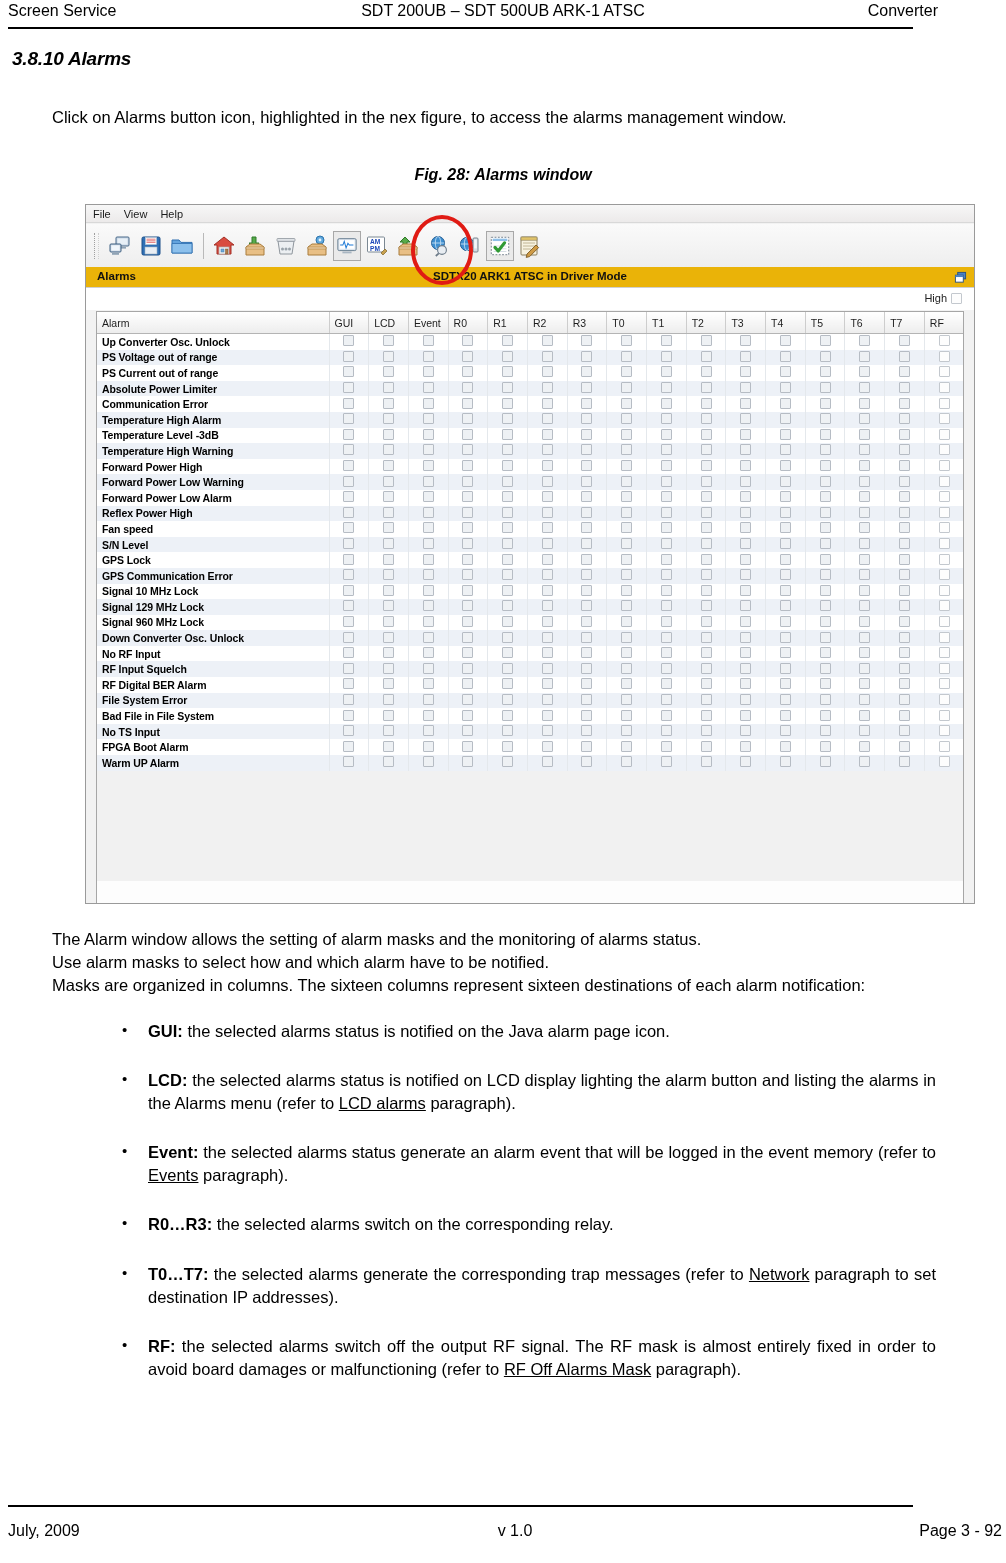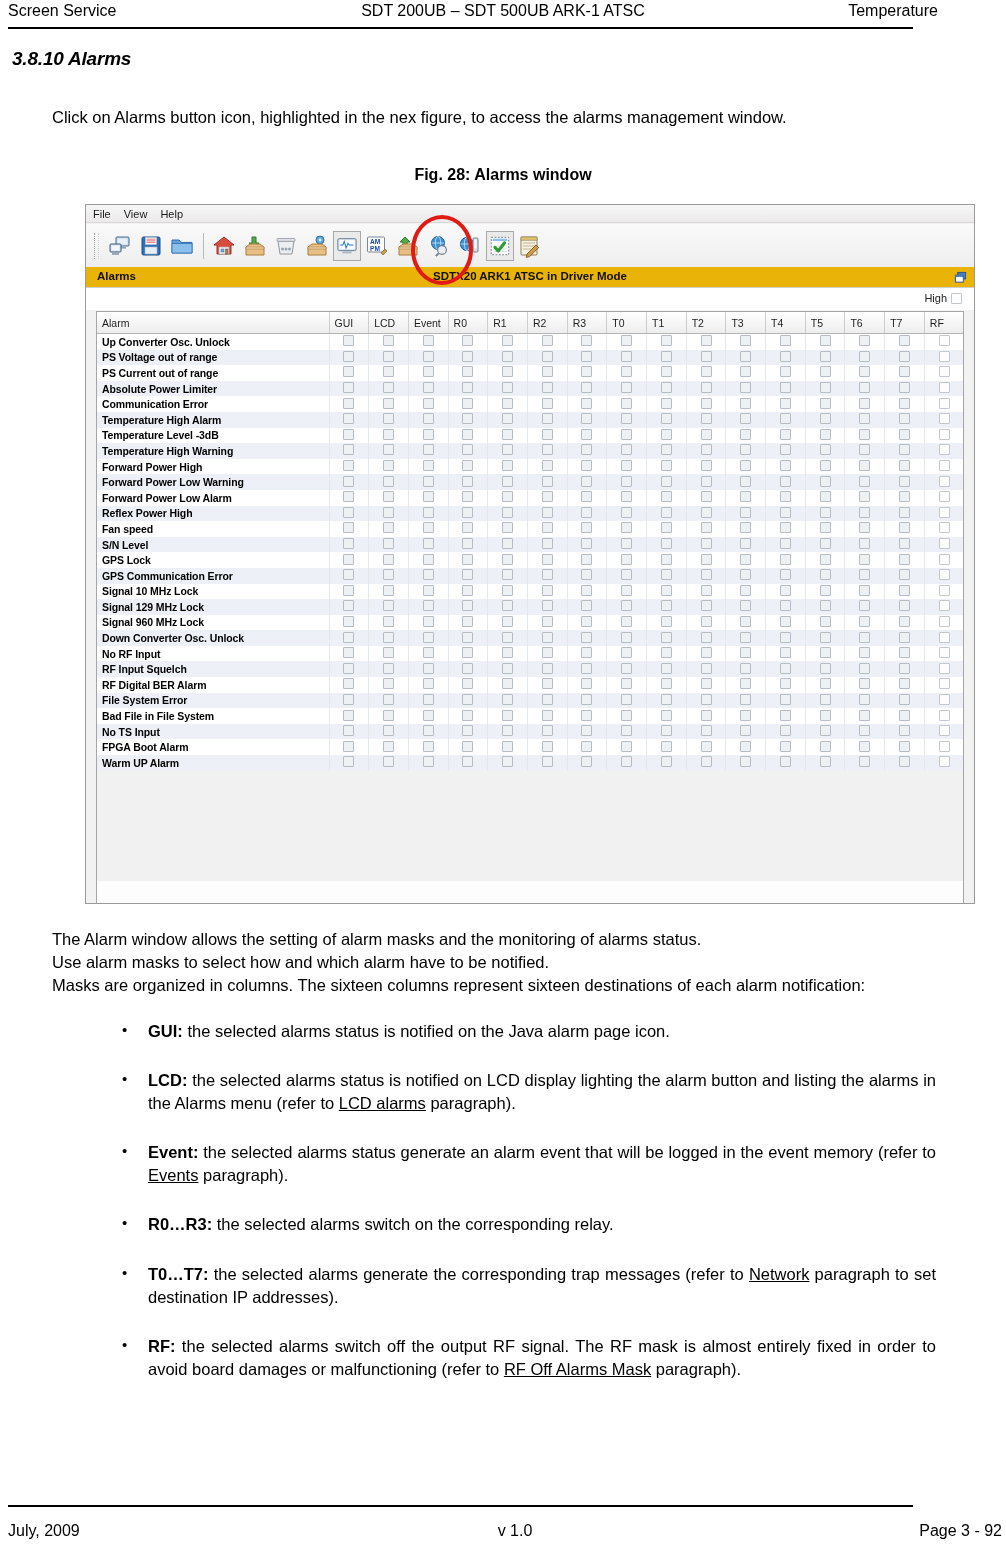--- a/index.html
+++ b/index.html
@@ -70,20 +70,21 @@
   }
 
   
   .fig-caption {
     position: absolute;
     left: 0; top: 166px;
     width: 1006px;
     text-align: center;
     font-size: 16px;
     font-weight: bold;
+    font-style: italic;
   }
 
   
   .app-window {
     position: absolute;
     left: 85px; top: 204px;
     width: 890px;
     height: 700px;
     background: #f2f2f2;
     border: 1px solid #9a9a9a;
@@ -364,21 +365,21 @@
   .footer .f-left  { position: absolute; left: 8px; top: 0; font-size: 16px; }
   .footer .f-center{ position: absolute; left: 0; top: 0; width: 1006px; text-align: center; font-size: 16px; padding-left: 12px; }
   .footer .f-right { position: absolute; right: 4px; top: 0; font-size: 16px; }
 </style>
 </head>
 <body>
 
 <div class="page-header">
   <div class="hdr-left">Screen Service</div>
   <div class="hdr-center">SDT 200UB – SDT 500UB ARK-1 ATSC</div>
-  <div class="hdr-right">Temperature</div>
+  <div class="hdr-right">Converter</div>
 </div>
 <div class="header-rule"></div>
 
 <div class="section-title">3.8.10 Alarms</div>
 
 <div class="intro">Click on Alarms button icon, highlighted in the nex figure, to access the alarms management window.</div>
 
 <div class="fig-caption">Fig. 28: Alarms window</div>
 
 <div class="app-window">

